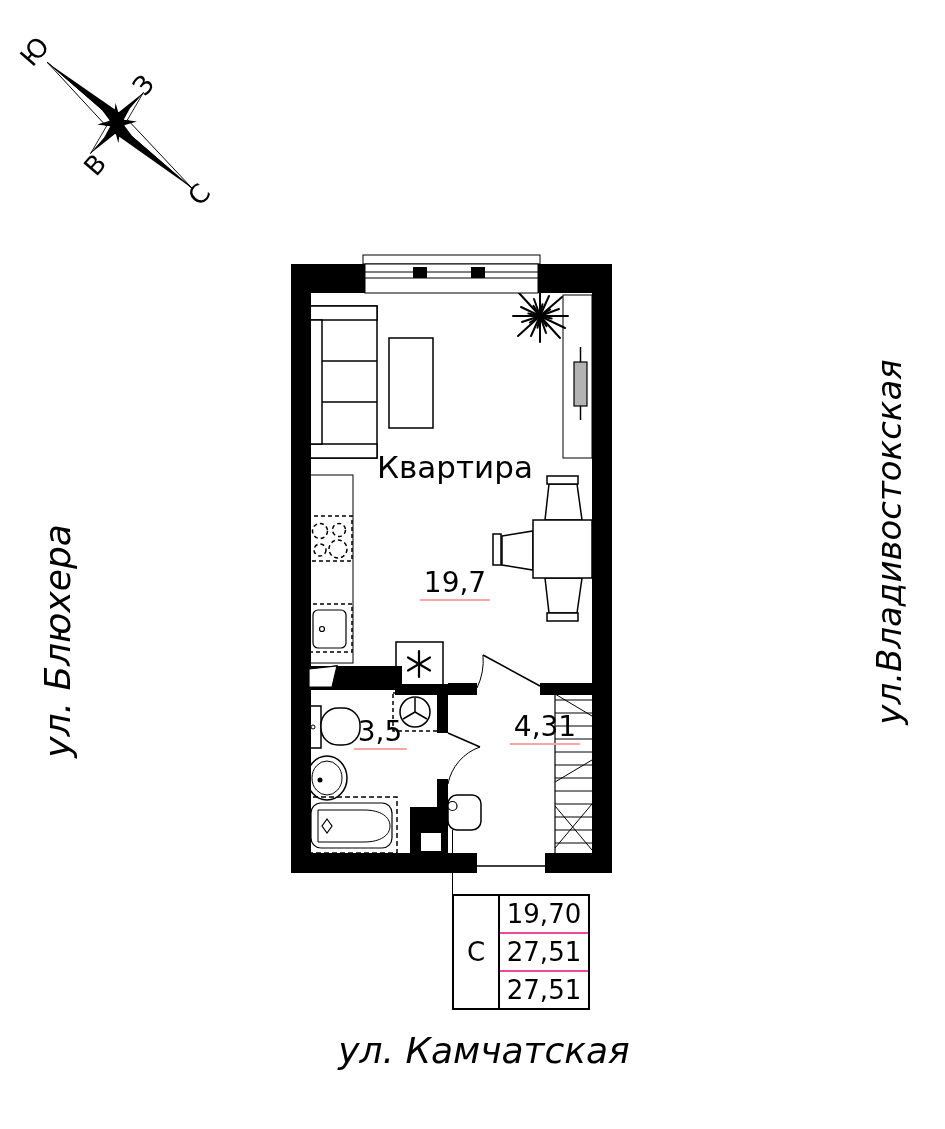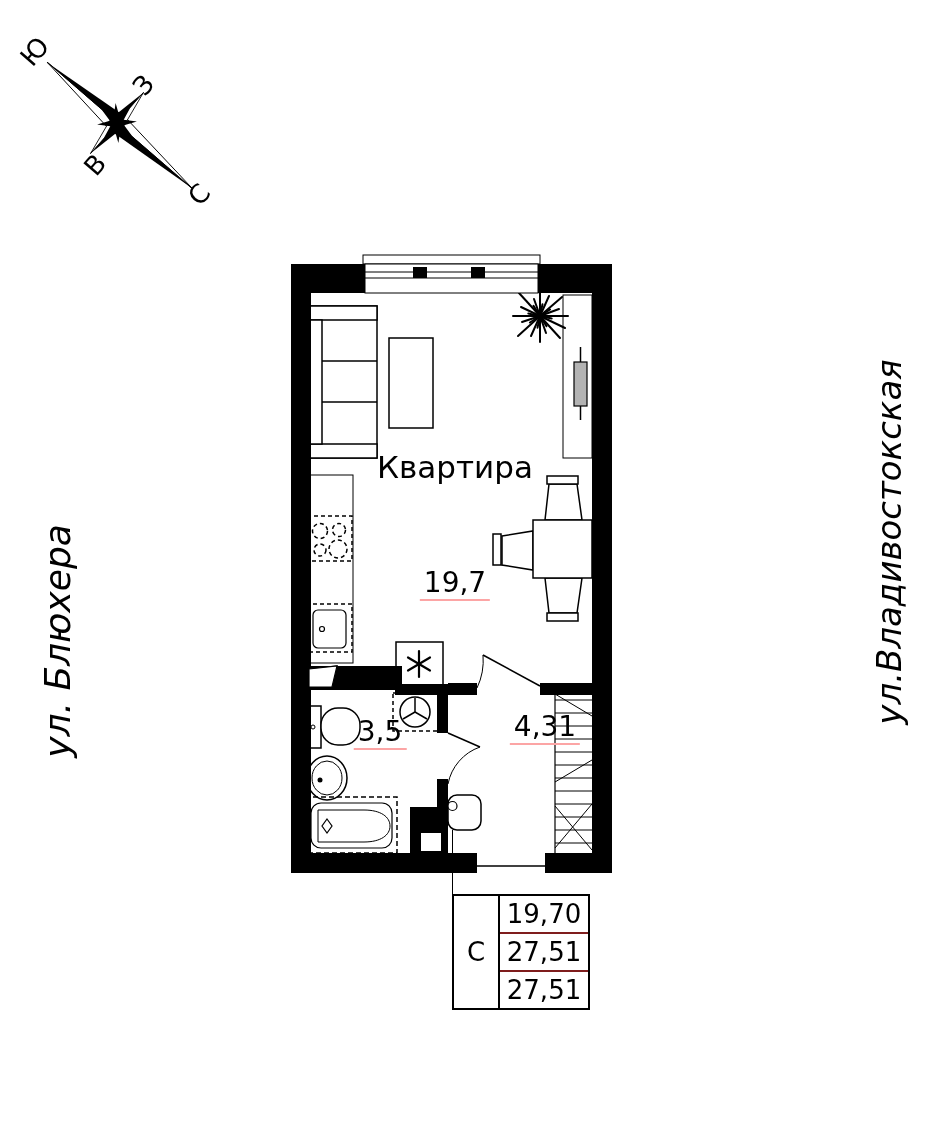--- a/index.html
+++ b/index.html
@@ -10,21 +10,21 @@
   .street{font-style:italic;font-size:36px;letter-spacing:0px;}
   .street.vert{transform:translate(-50%,-50%) rotate(-90deg);}
   .street.horiz{transform:translateX(-50%);}
   .apt-title{font-size:31px;line-height:1.06;text-align:left;transform:translateX(-50%);}
   .area{font-size:28px;transform:translateX(-50%);border-bottom:2px solid #fca5a5;padding:0 4px 0 4px;}
   .sum-table{position:absolute;display:flex;border:2px solid #000;background:#fff;}
   .sum-section{width:44px;display:flex;align-items:center;justify-content:center;
                font-size:26px;border-right:2px solid #000;}
   .sum-col{display:flex;flex-direction:column;}
   .sum-row{width:88px;height:36px;display:flex;align-items:center;justify-content:center;
-           font-size:26px;border-bottom:2px solid #7f1d1d;}
+           font-size:26px;border-bottom:2px solid #ec4899;}
   .sum-row:last-child{border-bottom:none;}
   svg text{font-family:"DejaVu Sans",sans-serif;}
 </style>
 </head>
 <body>
 
 <div id="canvas">
 
   <svg id="plan-svg" width="945" height="1129" viewBox="0 0 945 1129">
 
@@ -223,20 +223,21 @@
       <rect x="471" y="267" width="14" height="11" fill="#000"></rect>
     </g>
 
     <line x1="477" y1="866" x2="545" y2="866" stroke="#000" stroke-width="1.5"></line>
 
     <line x1="452.5" y1="830" x2="452.5" y2="895" stroke="#000" stroke-width="1"></line>
   </svg>
 
   <div class="lbl street vert" style="left:57px;top:641px;">ул. Блюхера</div>
   <div class="lbl street vert" style="left:889px;top:542px;font-size:34px;">ул.Владивостокская</div>
+  <div class="lbl street horiz" style="left:484px;top:1030px;">ул. Камчатская</div>
 
   <div class="lbl apt-title" style="left:455px;top:451px;">
     <div>Квартира</div>
   </div>
 
   <div class="lbl area" style="left:455px;top:566px;">19,7</div>
   <div class="lbl area" style="left:380px;top:715px;">3,5</div>
   <div class="lbl area" style="left:530px;top:710px;margin-left:15px;">4,31</div>
 
   <div class="sum-table" style="left:452px;top:894px;">

